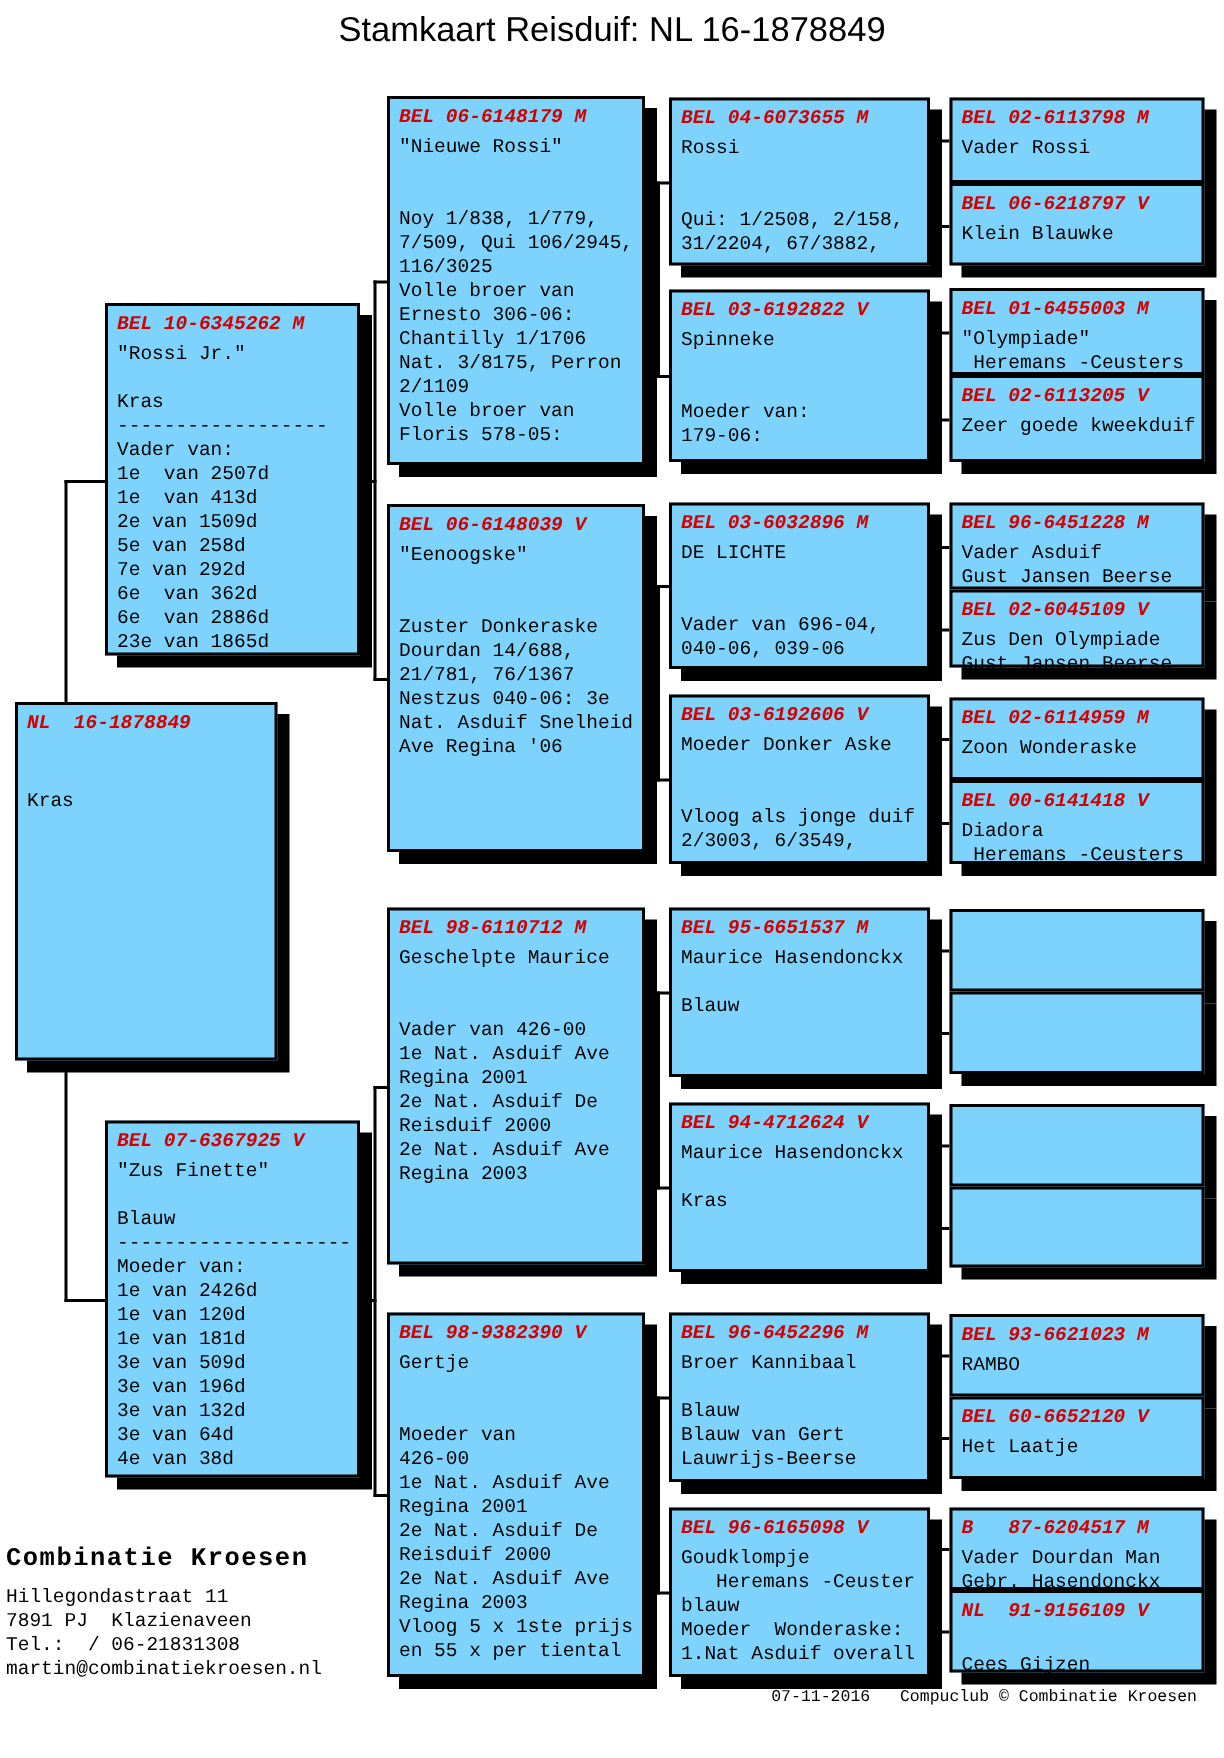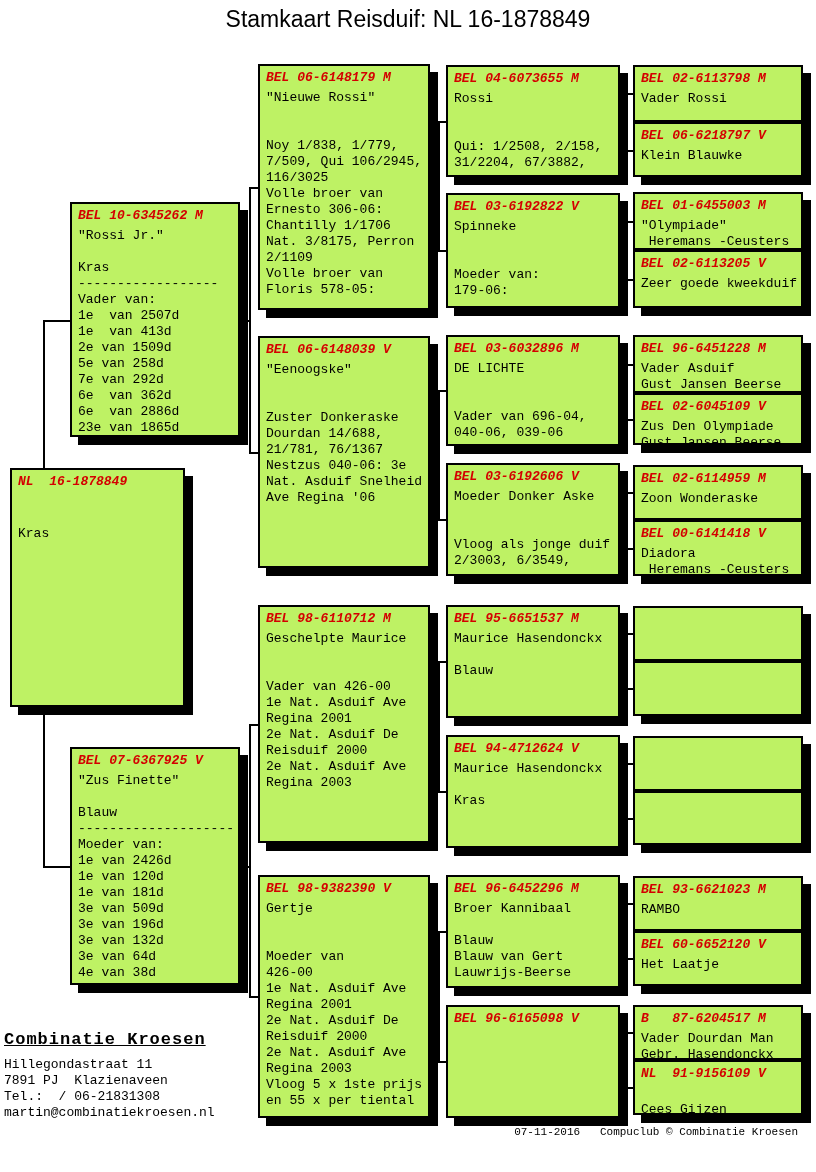--- a/index.html
+++ b/index.html
@@ -1,27 +1,27 @@
 <!DOCTYPE html>
 <html><head>
 <meta charset="utf-8">
 <style>
   html,body{margin:0;padding:0;background:#fff;}
   #page{position:relative;width:816px;height:1172px;background:#fff;overflow:hidden;
         font-family:"Liberation Mono",monospace;color:#000;}
   #title{position:absolute;top:6px;left:0;width:816px;text-align:center;
          font-family:"Liberation Sans",sans-serif;font-size:23px;color:#000;}
-  .box{position:absolute;background:#bef264;border:2px solid #000;box-shadow:8px 8px 0 0 #000;
+  .box{position:absolute;background:#7dd3fc;border:2px solid #000;box-shadow:8px 8px 0 0 #000;
        box-sizing:border-box;padding:4px 6px;}
   .ring{font-size:13px;line-height:16px;font-weight:bold;font-style:italic;color:#d40000;
         white-space:pre;margin-bottom:4px;}
   .body{font-size:13px;line-height:16px;white-space:pre;color:#000;}
   .line{position:absolute;background:#000;}
   #owner{position:absolute;left:4px;top:1030px;}
-  #owner-name{font-size:17px;font-weight:bold;letter-spacing:1px;margin-bottom:8px;text-decoration:underline;}
+  #owner-name{font-size:17px;font-weight:bold;letter-spacing:1px;margin-bottom:8px;}
   .owner-line{font-size:13px;line-height:16px;white-space:pre;}
   #footer{position:absolute;right:18px;top:1126px;font-size:11px;white-space:pre;}
 </style>
 </head>
 <body>
 
 <div id="page">
 
   <div id="title">Stamkaart Reisduif: NL  16-1878849</div>
 
@@ -232,20 +232,25 @@
   <div class="box" style="left:446px;top:875px;width:174px;height:113px">
     <div class="ring">BEL 96-6452296 M</div>
     <div class="body">Broer Kannibaal
 
 Blauw
 Blauw van Gert
 Lauwrijs-Beerse</div>
   </div>
   <div class="box" style="left:446px;top:1005px;width:174px;height:113px">
     <div class="ring">BEL 96-6165098 V</div>
+    <div class="body">Goudklompje
+   Heremans -Ceuster
+blauw
+Moeder  Wonderaske:
+1.Nat Asduif overall</div>
   </div>
 
   <div class="box" style="left:633px;top:65px;width:170px;height:57px">
     <div class="ring">BEL 02-6113798 M</div>
     <div class="body">Vader Rossi</div>
   </div>
   <div class="box" style="left:633px;top:122px;width:170px;height:55px">
     <div class="ring">BEL 06-6218797 V</div>
     <div class="body">Klein Blauwke</div>
   </div>

